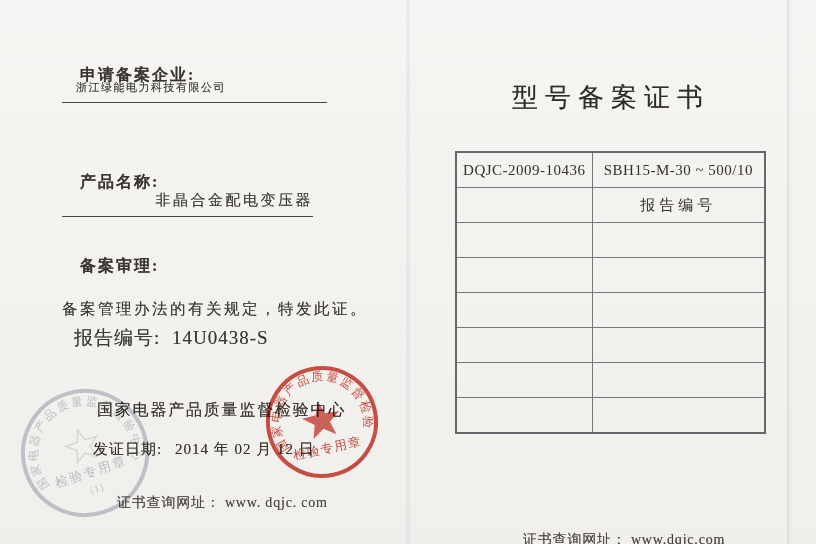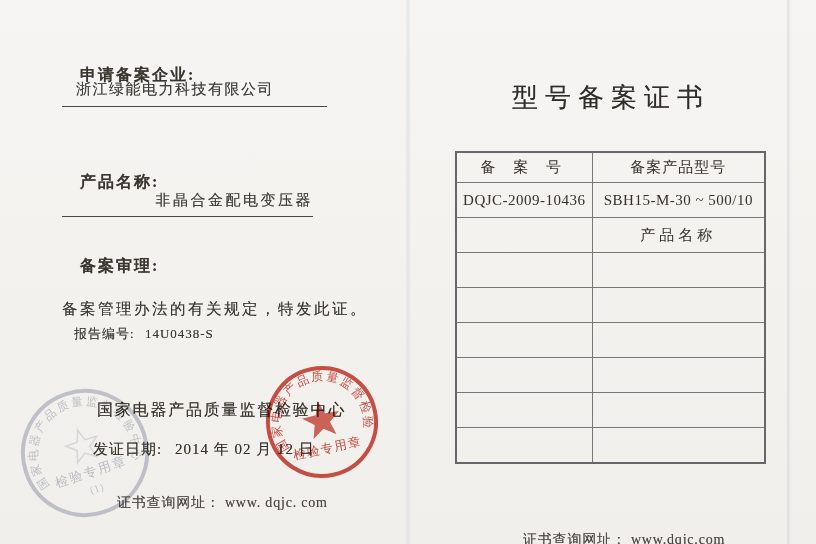--- a/index.html
+++ b/index.html
@@ -9,24 +9,24 @@
     background:
       linear-gradient(90deg, rgba(200,206,218,0) 405px, rgba(185,195,214,.30) 408px, rgba(200,206,218,0) 411px),
       linear-gradient(90deg, rgba(160,165,175,0) 786px, rgba(160,165,175,.25) 788px, rgba(160,165,175,.05) 790px, rgba(160,165,175,0) 792px),
       linear-gradient(180deg,#f6f5f3 0%, #f4f2ef 45%, #f1efec 100%);
     color:#3d3b37;
   }
   .abs{position:absolute;}
   .soft{text-shadow:0 0 .5px rgba(62,58,52,.55);}
   .label{font-weight:bold;font-size:16px;letter-spacing:2px;color:#38362f;margin-top:10px;}
   .fill-line{border-bottom:1.5px solid #4a4843;}
-  .applicant-value{left:62px;top:80px;width:251px;padding:0 0 7px 14px;font-size:15px;letter-spacing:1.5px;}
+  .applicant-value{left:62px;top:80px;width:251px;padding:0 0 7px 14px;font-size:11px;letter-spacing:1.5px;}
   .product-value{left:62px;top:191px;width:251px;padding:0 0 6px 0;text-align:right;font-size:15px;letter-spacing:2.5px;}
   .review-line{font-size:15.5px;letter-spacing:2.5px;color:#3a3832;}
-  .small-line{font-size:13px;letter-spacing:1px;color:#3a3832;}
+  .small-line{font-size:19px;letter-spacing:1px;color:#3a3832;}
   .issuer{font-size:16px;letter-spacing:1.8px;color:#343128;}
   .date-line{font-size:15px;letter-spacing:1px;color:#343128;}
   .footer{font-size:14px;letter-spacing:.8px;color:#4b4742;}
   .cert-title{width:312px;text-align:center;font-size:26px;letter-spacing:7px;color:#2f2d28;font-weight:500;}
   table.record{border-collapse:collapse;width:311px;background:transparent;}
   table.record td{border:1px solid #76767c;font-size:15px;text-align:center;color:#333129;padding:0;}
   table.record{border:2px solid #66666b;}
   tr.hdr td{height:29px;letter-spacing:1px;}
   tr.row td{height:34px;}
   td.c1{width:136px;}
@@ -67,31 +67,27 @@
     <span>www. dqjc. com</span>
   </div>
 </div>
 
 <div class="abs" style="left:420px;top:0;width:396px;height:544px;margin-top:36px;">
 
   <div class="abs cert-title soft" style="left:35px;top:44px;">型号备案证书</div>
 
   <table class="record abs" style="left:35px;top:115px;">
     <tbody>
-      <tr class="hdr">
-        <td class="c1">备 案 号</td>
-        <td class="c2">备案产品型号</td>
-      </tr>
       <tr class="row">
         <td class="c1 mono-val">DQJC-2009-10436</td>
         <td class="c2 mono-val">SBH15-M-30 ~ 500/10</td>
       </tr>
       <tr class="row">
         <td class="c1"></td>
-        <td class="c2 blank-note">产品名称</td>
+        <td class="c2 blank-note">报告编号</td>
       </tr>
       <tr class="row">
         <td class="c1"></td>
         <td class="c2"></td>
       </tr>
       <tr class="row">
         <td class="c1"></td>
         <td class="c2"></td>
       </tr>
       <tr class="row">

